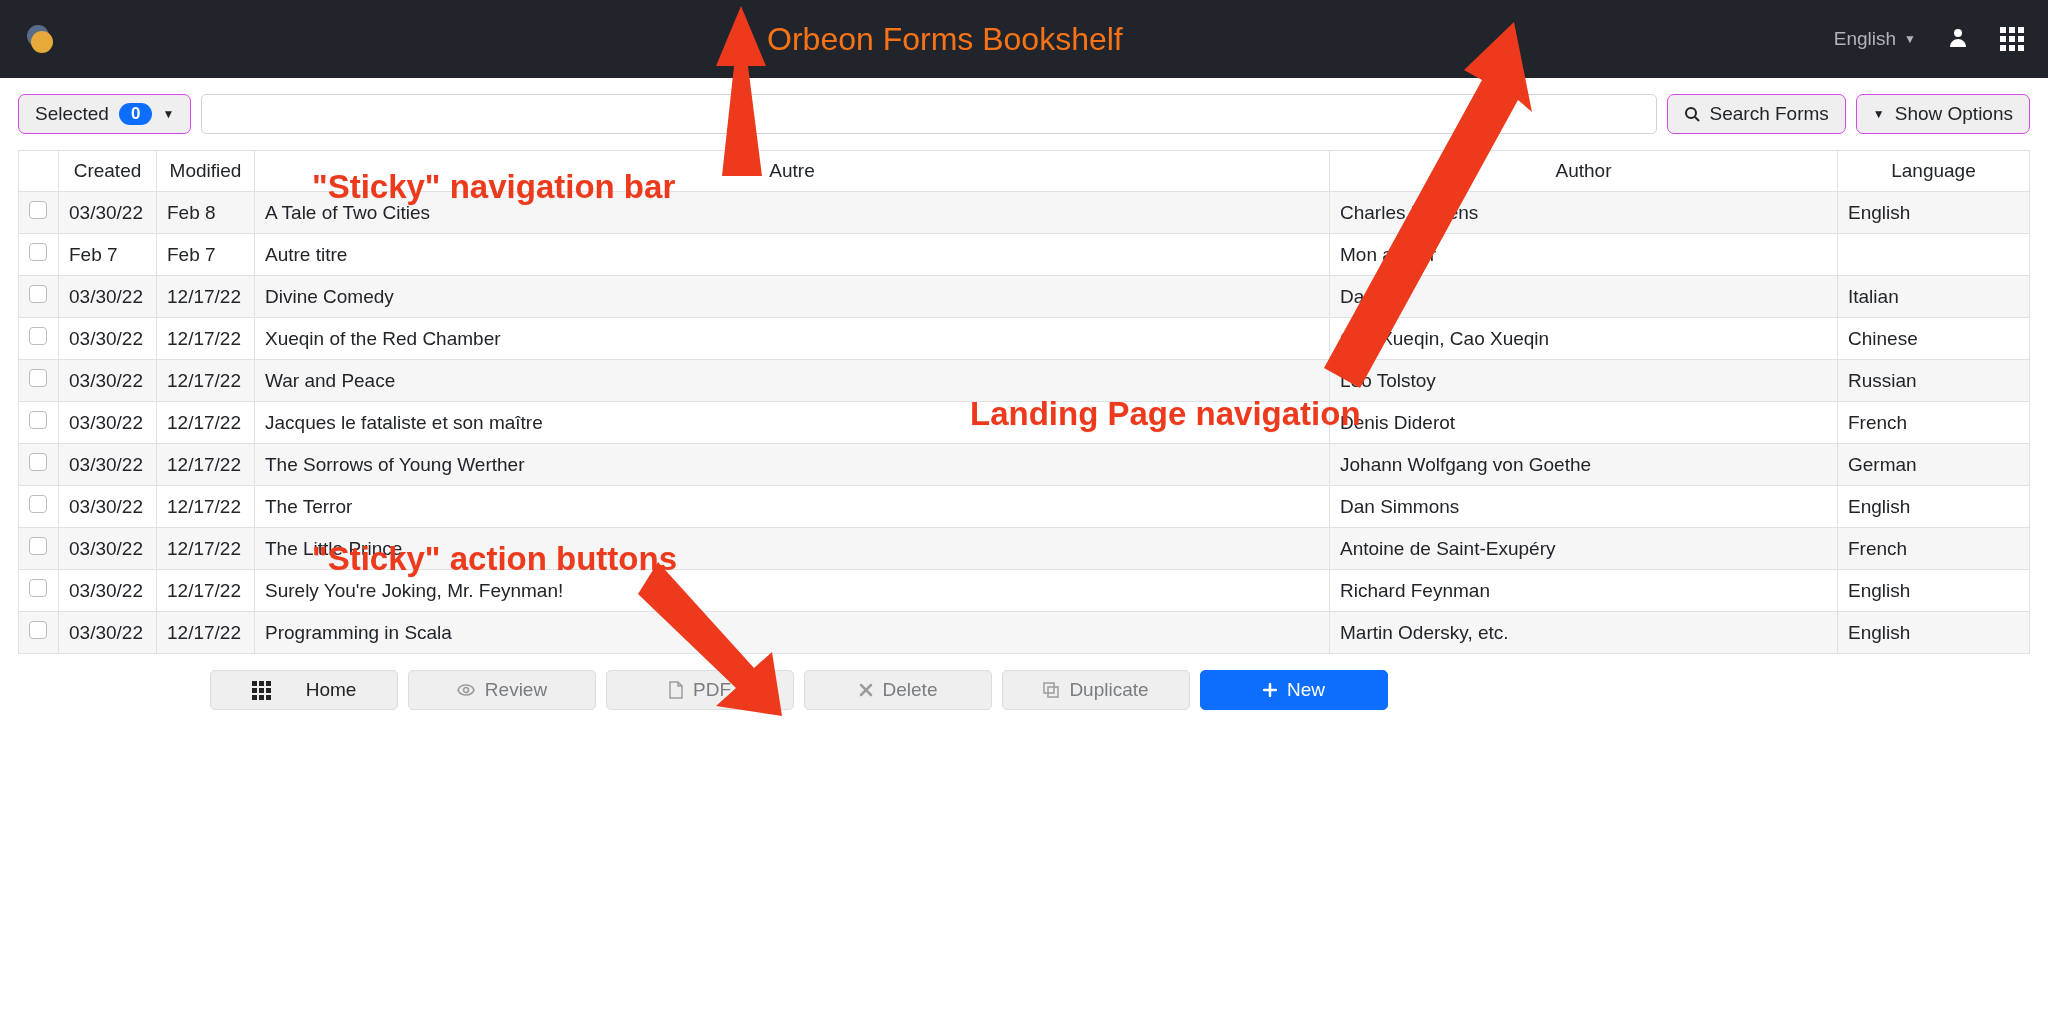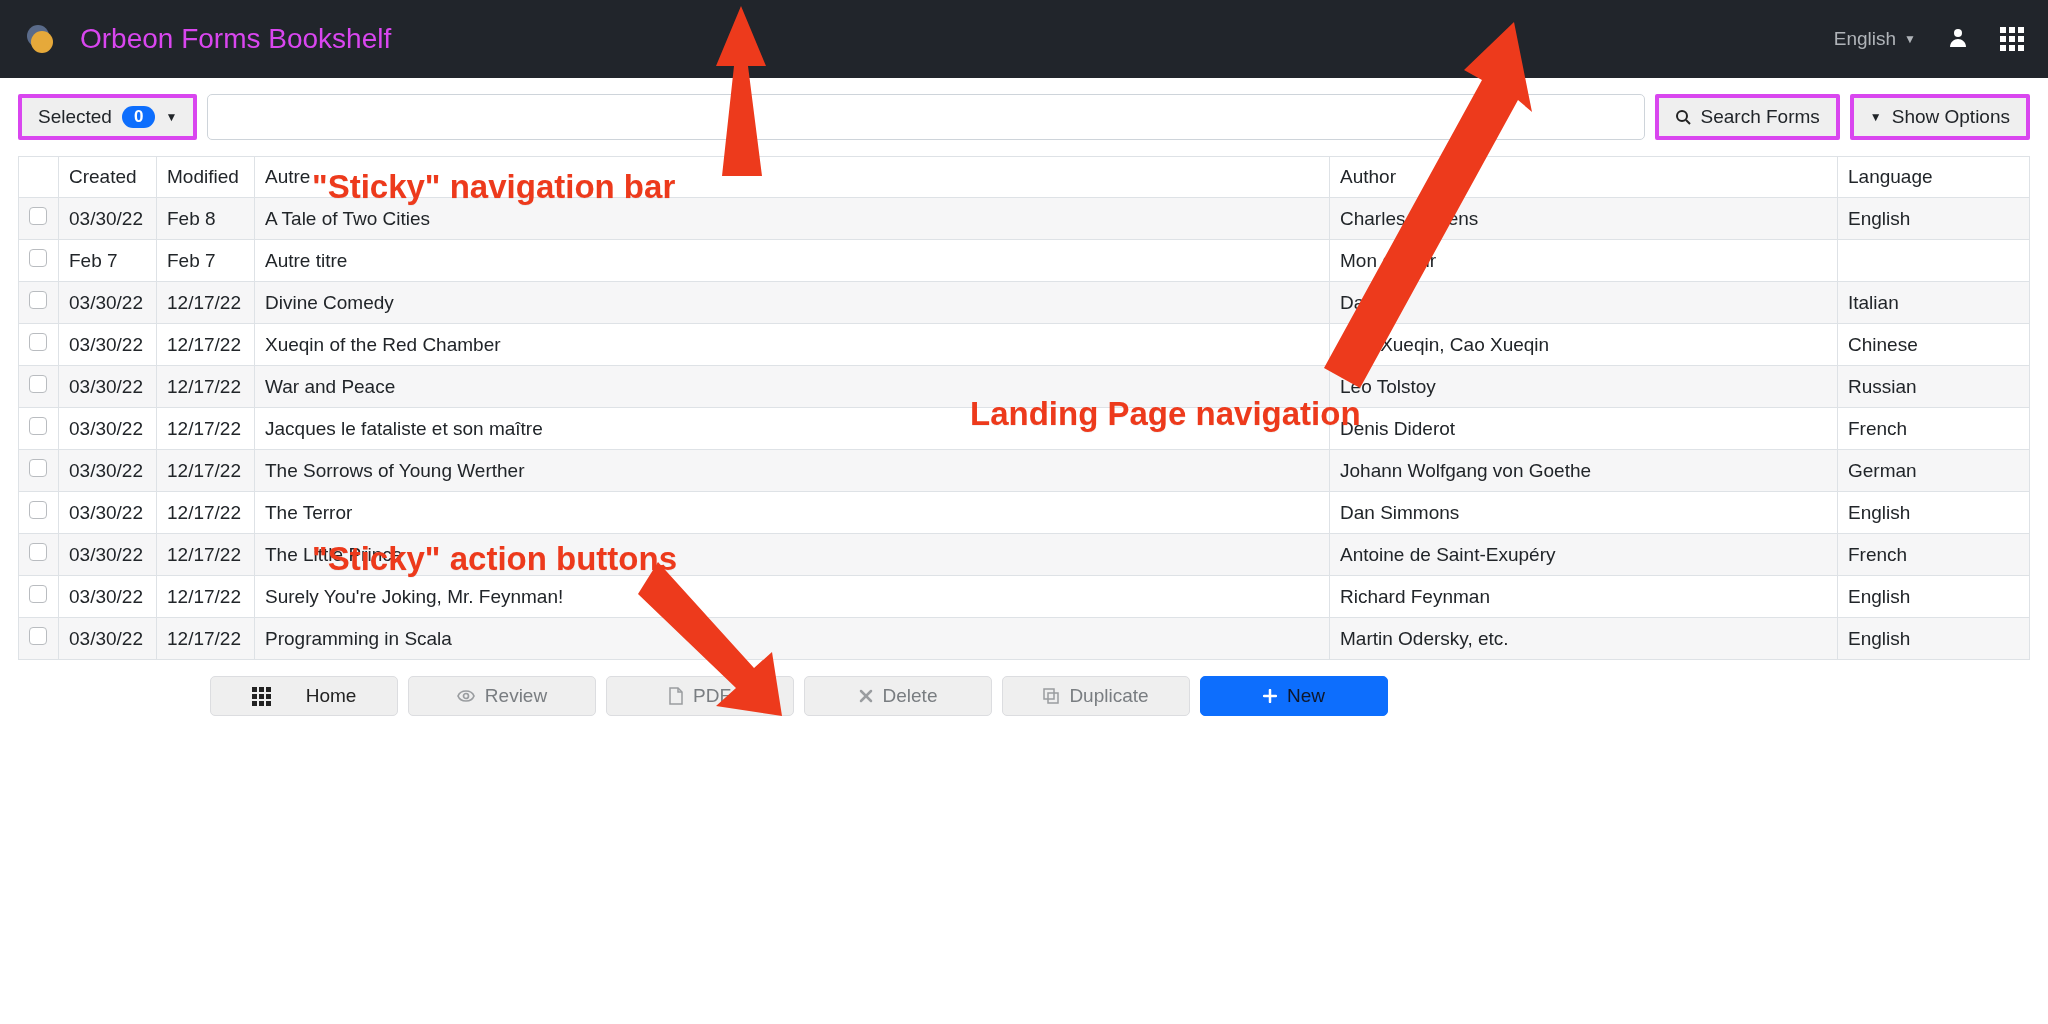--- a/index.html
+++ b/index.html
@@ -16,44 +16,45 @@
     align-items: center;
     padding: 0 24px;
     gap: 24px;
   }
   .logo {
     width: 32px; height: 32px;
     position: relative;
   }
   .logo svg { display: block; }
   .app-title {
-    color: #d946ef;
-    font-size: 28px;
+    color: #f97316;
+    font-size: 32px;
     font-weight: 400;
     flex: 1;
+    text-align: center;
   }
   .nav-right { display: flex; align-items: center; gap: 32px; }
   .lang-select { color: #b0b4b9; font-size: 19px; display: flex; align-items: center; gap: 8px; cursor: pointer; }
   .lang-select .caret { font-size: 12px; }
   .nav-icon { color: #fff; cursor: pointer; }
   .grid9 {
     display: grid; grid-template-columns: repeat(3, 6px); grid-template-rows: repeat(3,6px); gap: 3px;
   }
   .grid9 span { background:#fff; width:6px; height:6px; }
 
   .toolbar {
     display: flex;
     align-items: stretch;
     gap: 10px;
     padding: 16px 18px;
   }
   .btn {
     background: #efefef;
-    border: 4px solid #d946ef;
-    border-radius: 2px;
+    border: 1px solid #d946ef;
+    border-radius: 7px;
     padding: 8px 16px;
     font-size: 19px;
     display: inline-flex;
     align-items: center;
     gap: 10px;
     cursor: pointer;
     white-space: nowrap;
   }
   .btn .caret { font-size: 12px; }
   .badge {
@@ -97,21 +98,21 @@
     border: 1px solid #dee2e6;
     font-size: 19px;
   }
   table.data th, table.data td {
     border: 1px solid #dee2e6;
     text-align: left;
     padding: 9px 10px;
     font-weight: 400;
     vertical-align: middle;
   }
-  table.data th { background:#fff; }
+  table.data th { background:#fff;text-align:center; }
   table.data tbody tr:nth-child(odd) td { background:#f6f6f7; }
   table.data tbody tr:nth-child(even) td { background:#fff; }
   .col-check { width: 40px; text-align:center; }
   .col-created { width: 98px; }
   .col-modified { width: 98px; }
   .col-author { width: 508px; }
   .col-lang { width: 192px; }
   input[type=checkbox] {
     width:18px; height:18px;
     border:1px solid #b9bcc0;
@@ -135,21 +136,21 @@
     min-width: 188px;
     padding: 8px 0;
     font-size: 19px;
     display:inline-flex;
     align-items:center;
     justify-content:center;
     gap:10px;
     color:#797d81;
     cursor:pointer;
   }
-  .action-btn.primary { background:#0d6efd; color:#0f172a; border-color:#0d6efd; }
+  .action-btn.primary { background:#0d6efd; color:#ffffff; border-color:#0d6efd; }
   .action-btn.dark { color:#222;gap:35px; }
   .grid9-dark {
     display:inline-grid; grid-template-columns: repeat(3,5px); grid-template-rows:repeat(3,5px); gap:2px;
   }
   .grid9-dark span { background:#222; width:5px; height:5px; }
 
   
   .annotation-label {
     position:absolute;
     color:#ed3a1c;

